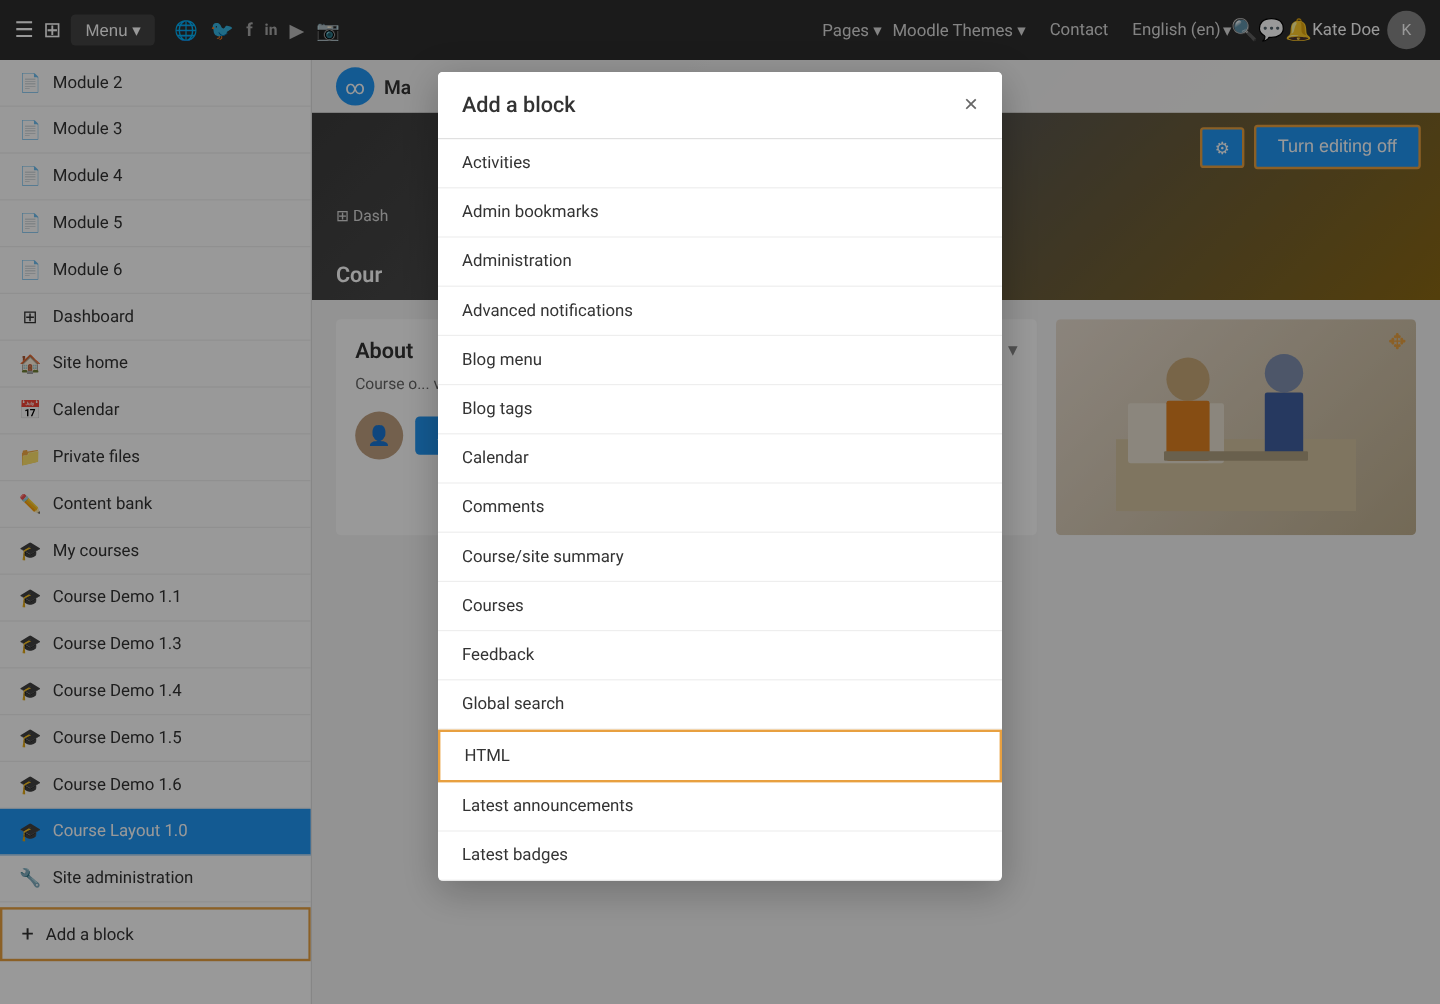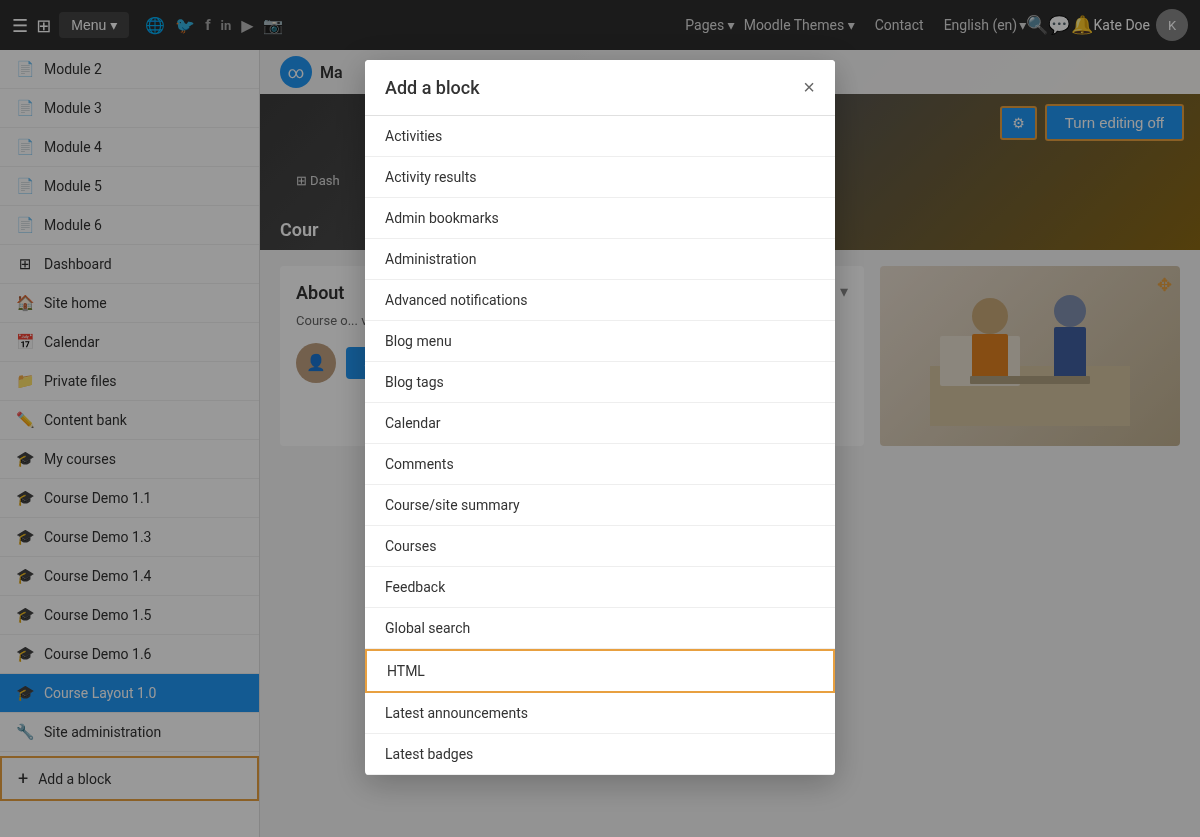--- a/index.html
+++ b/index.html
@@ -325,21 +325,21 @@
         <div style="display:flex;align-items:center;gap:8px;margin-right:16px;">
           <div style="width:32px;height:32px;background:#2196f3;border-radius:50%;display:flex;align-items:center;justify-content:center;color:#fff;font-size:16px;">∞</div>
           <span style="font-size:16px;font-weight:600;color:#333;">Ma</span>
         </div>
         <div class="course-nav-item">Pages <span class="caret">▾</span></div>
         <div class="course-nav-item">Moodle Themes <span class="caret">▾</span></div>
         <div class="course-nav-item">Contact</div>
         <div class="course-nav-item">English (en) <span class="caret">▾</span></div>
       </div>
 
-      <div style="position:absolute; bottom: 62px; left: 20px; color: rgba(255,255,255,0.8); font-size:13px;margin-left:16px;">
+      <div style="position:absolute; bottom: 62px; left: 20px; color: rgba(255,255,255,0.8); font-size:13px;">
         <span>⊞ Dash</span>
       </div>
 
       <div style="position:absolute; bottom:10px; left:20px;">
         <span class="course-banner-title">Cour</span>
       </div>
 
       <div class="course-actions">
         <button class="gear-btn">⚙</button>
         <button class="turn-edit-btn">Turn editing off</button>
@@ -383,21 +383,20 @@
 </div>
 
 <div class="modal-overlay">
   <div class="modal">
     <div class="modal-header">
       <span class="modal-title">Add a block</span>
       <button class="modal-close">×</button>
     </div>
     <div class="modal-body">
       <div class="block-item">Activities</div>
-      <div class="block-item">Activity results</div>
       <div class="block-item">Admin bookmarks</div>
       <div class="block-item">Administration</div>
       <div class="block-item">Advanced notifications</div>
       <div class="block-item">Blog menu</div>
       <div class="block-item">Blog tags</div>
       <div class="block-item">Calendar</div>
       <div class="block-item">Comments</div>
       <div class="block-item">Course/site summary</div>
       <div class="block-item">Courses</div>
       <div class="block-item">Feedback</div>

